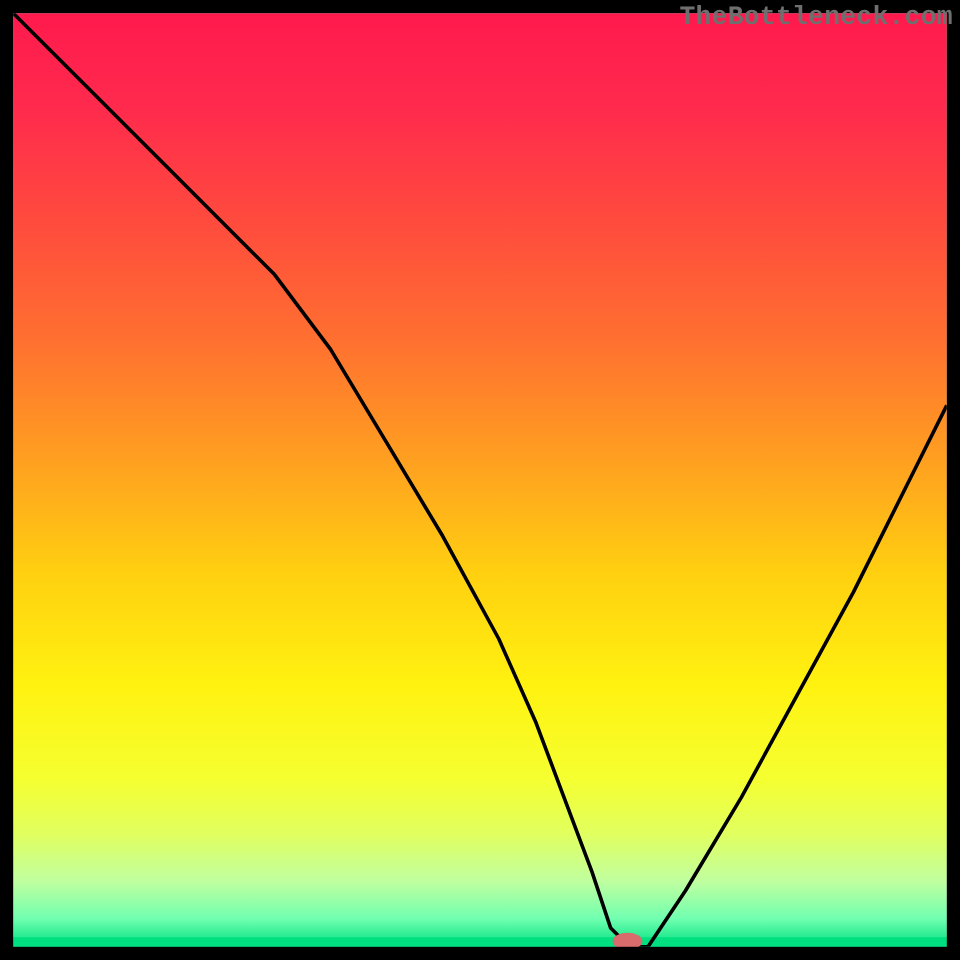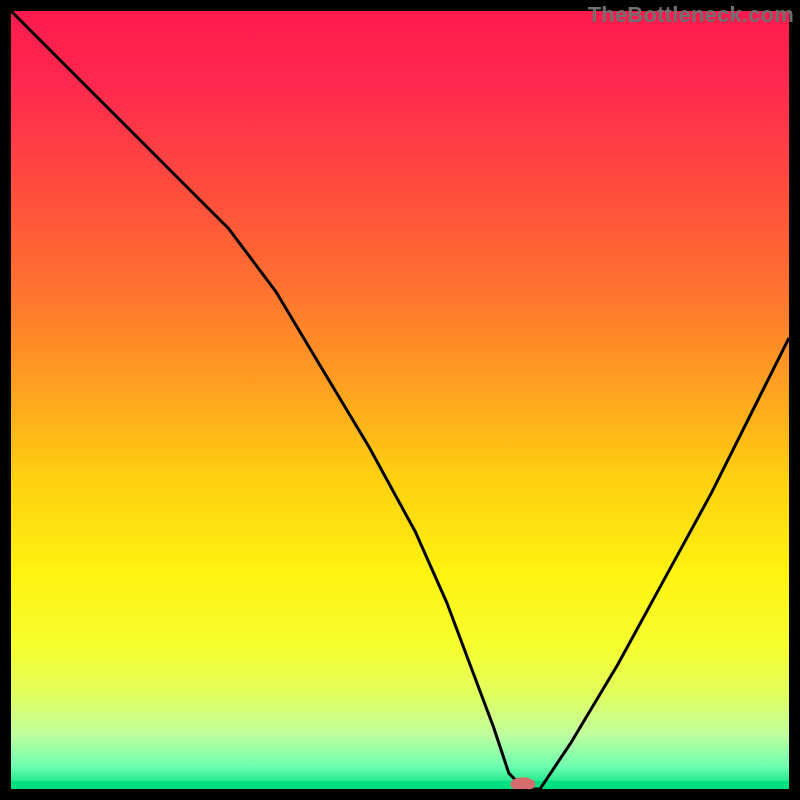--- a/index.html
+++ b/index.html
@@ -8,20 +8,21 @@
     width: 800px;
     height: 800px;
     overflow: hidden;
     background: #ffffff;
     font-family: Arial, Helvetica, sans-serif;
   }
   .stage {
     position: relative;
     width: 800px;
     height: 800px;
+    font-family: Liberation Mono, monospace;
   }
   .watermark {
     position: absolute;
     top: 2px;
     right: 6px;
     font-size: 22px;
     font-weight: 600;
     color: #6f6f6f;
     letter-spacing: 0.2px;
     user-select: none;

